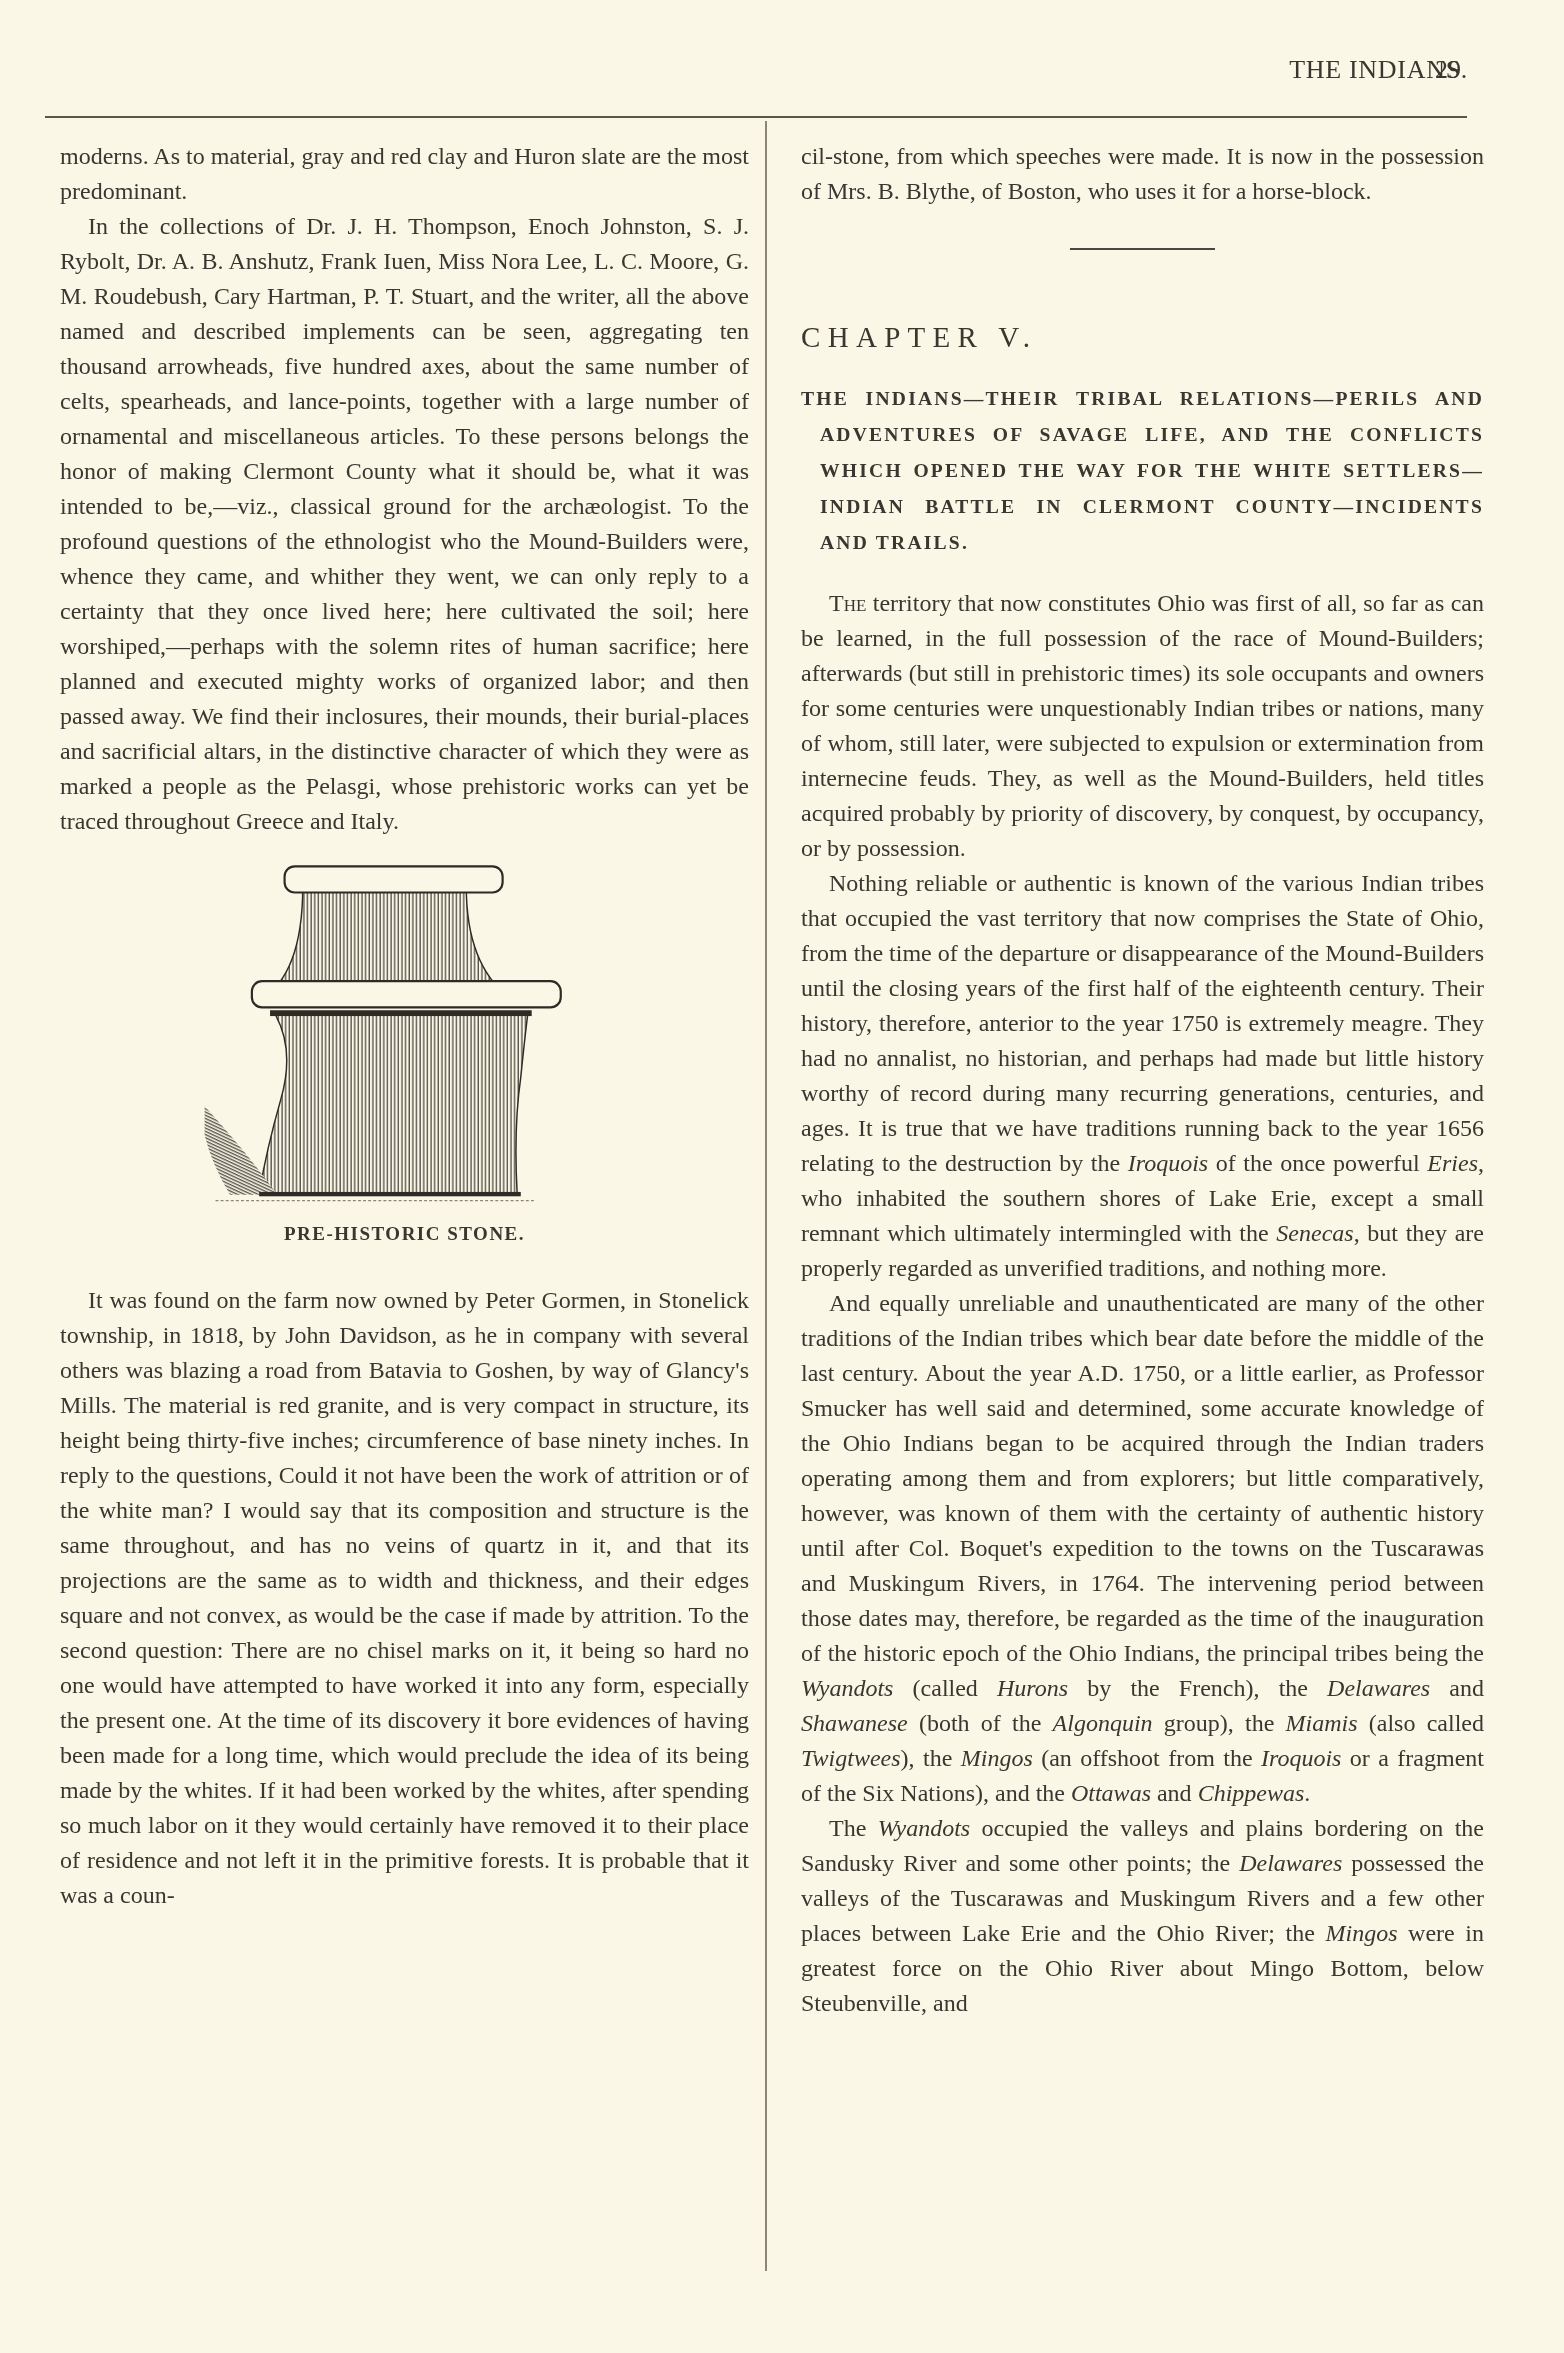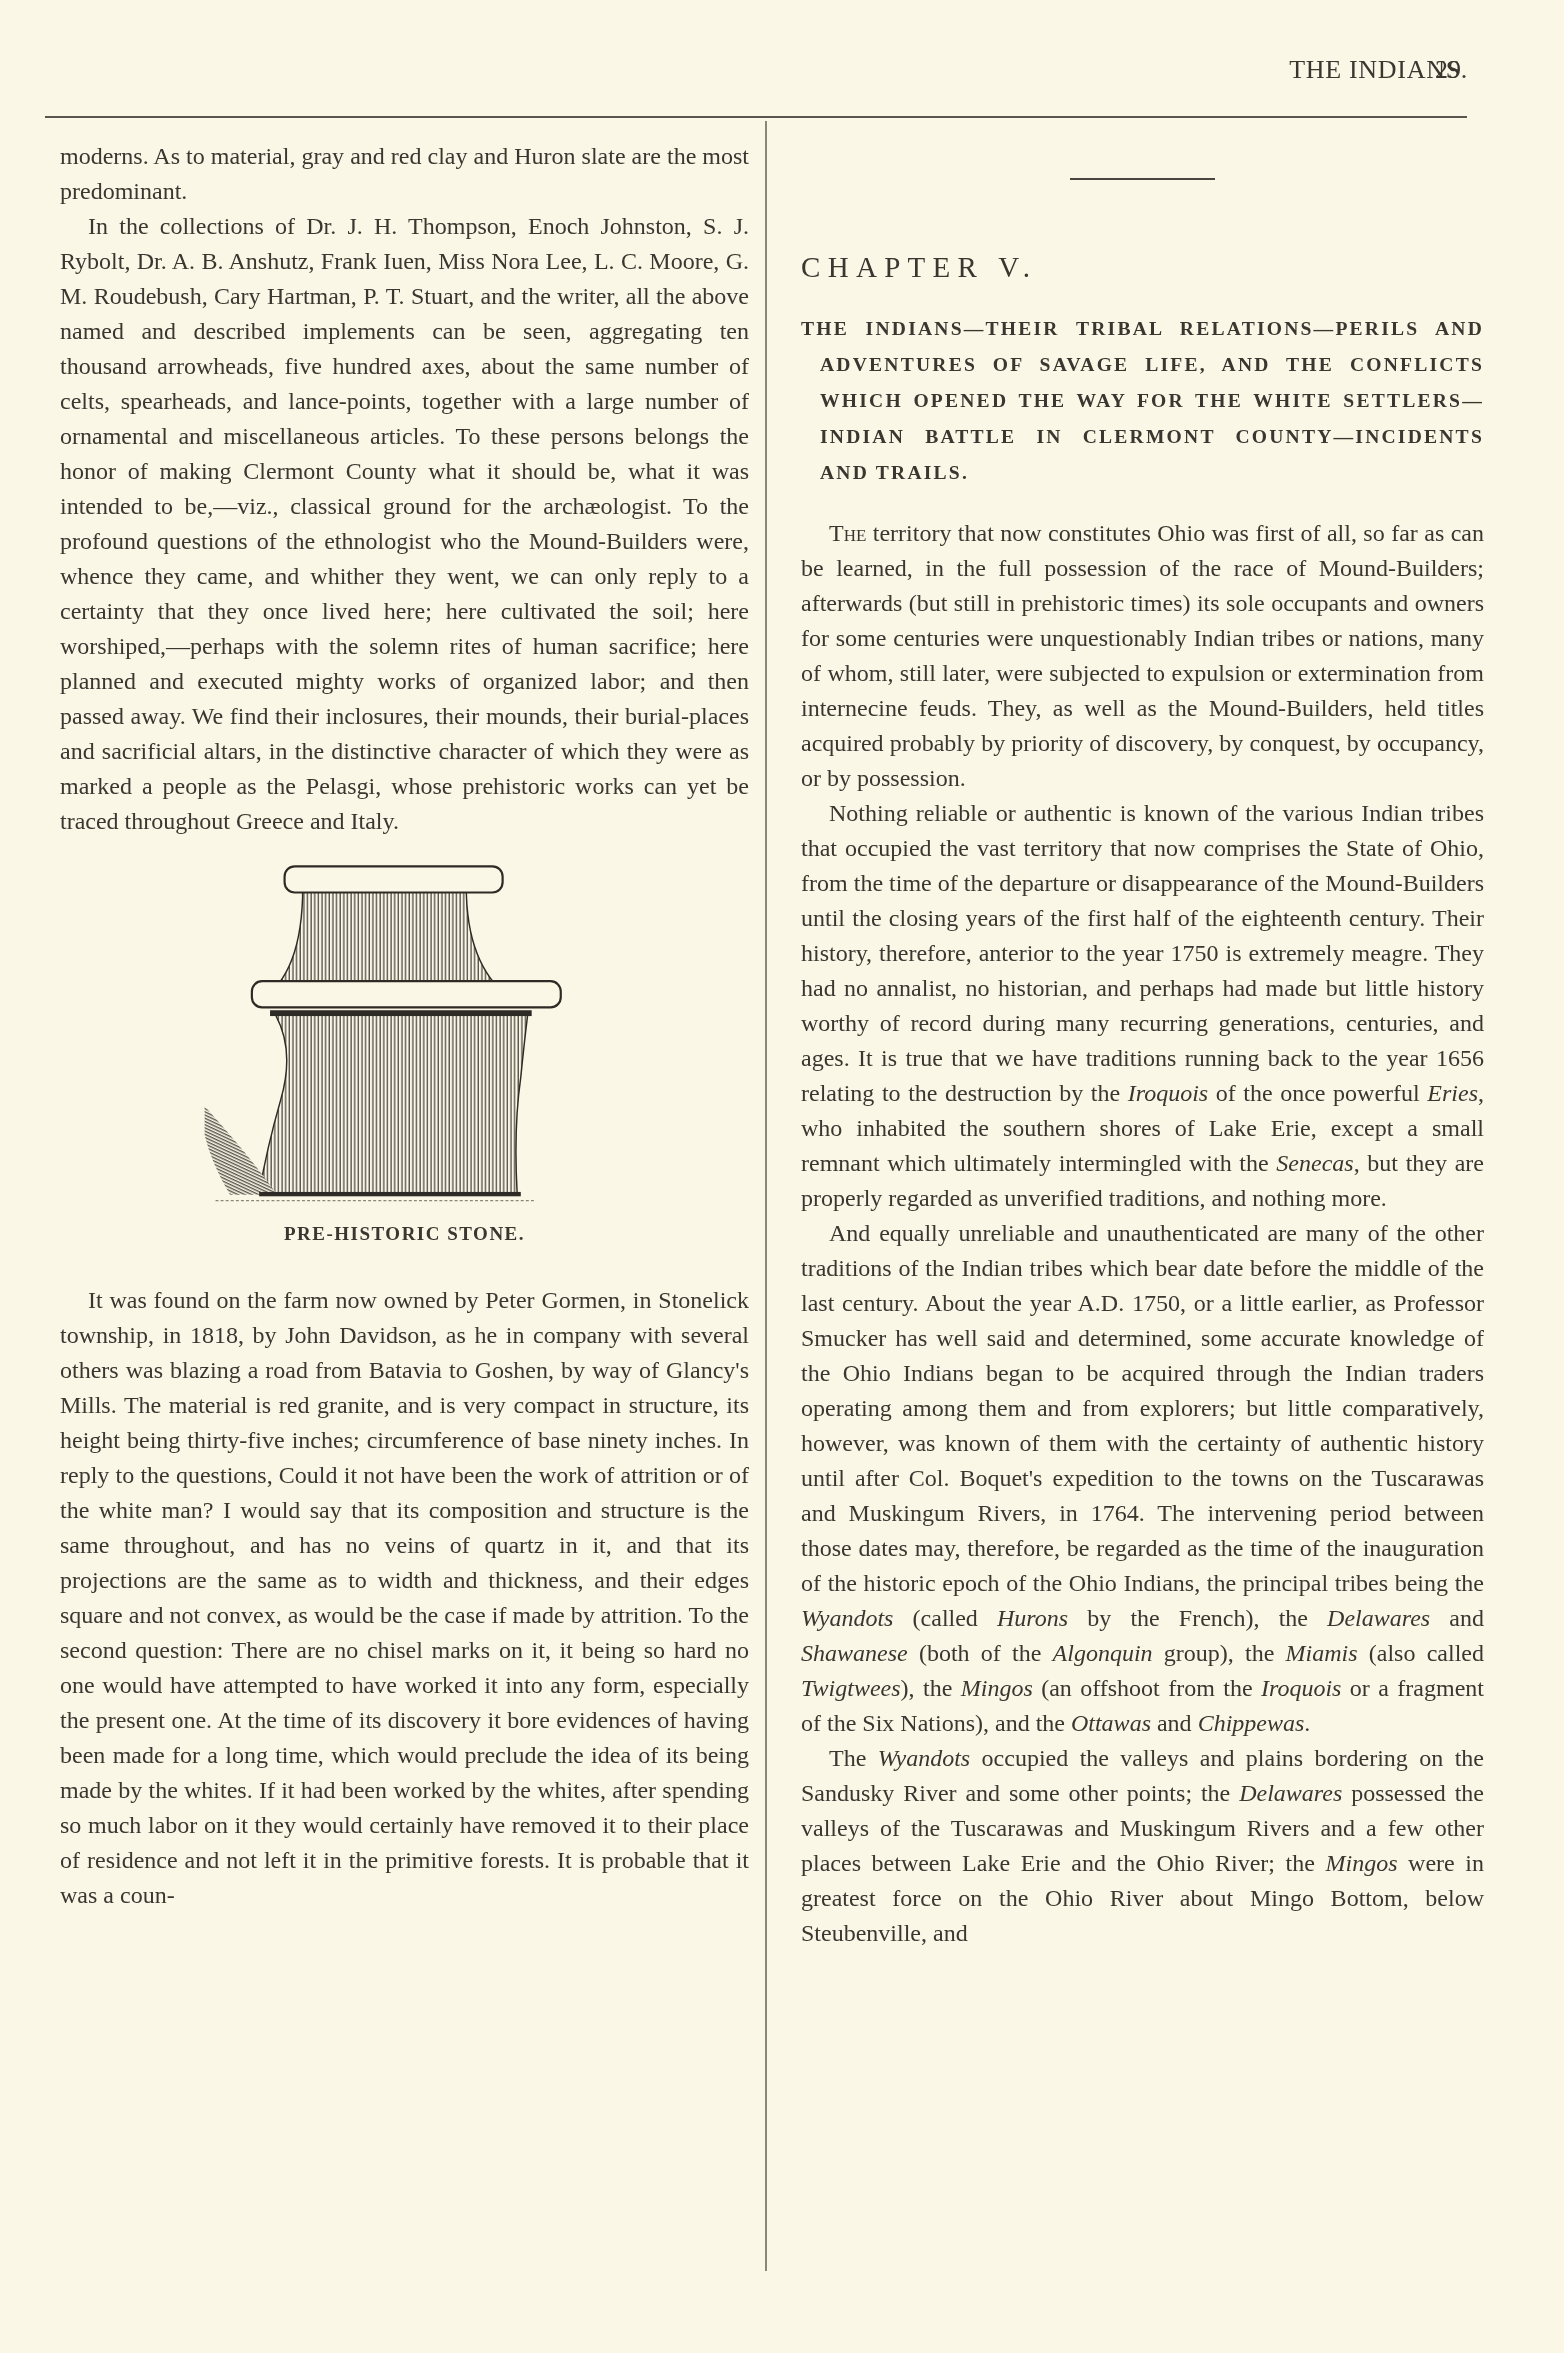--- a/index.html
+++ b/index.html
@@ -104,20 +104,21 @@
       <rect x="80" y="458" width="360" height="6" fill="#2e2a25"></rect>
       <line x1="20" y1="470" x2="460" y2="470" stroke="#8c867a" stroke-width="1.5" stroke-dasharray="4 3"></line>
     </svg>
     <div class="caption">PRE-HISTORIC STONE.</div>
   </div>
 
   <p>It was found on the farm now owned by Peter Gormen, in Stonelick township, in 1818, by John Davidson, as he in company with several others was blazing a road from Batavia to Goshen, by way of Glancy's Mills. The material is red granite, and is very compact in structure, its height being thirty-five inches; circumference of base ninety inches. In reply to the questions, Could it not have been the work of attrition or of the white man? I would say that its composition and structure is the same throughout, and has no veins of quartz in it, and that its projections are the same as to width and thickness, and their edges square and not convex, as would be the case if made by attrition. To the second question: There are no chisel marks on it, it being so hard no one would have attempted to have worked it into any form, especially the present one. At the time of its discovery it bore evidences of having been made for a long time, which would preclude the idea of its being made by the whites. If it had been worked by the whites, after spending so much labor on it they would certainly have removed it to their place of residence and not left it in the primitive forests. It is probable that it was a coun-</p>
 </div>
 
 <div class="column col-right">
+  <p class="noindent">cil-stone, from which speeches were made. It is now in the possession of Mrs. B. Blythe, of Boston, who uses it for a horse-block.</p>
   <div class="section-rule"></div>
   <div class="chapter-title">CHAPTER V.</div>
   <div class="chapter-summary">THE INDIANS—THEIR TRIBAL RELATIONS—PERILS AND ADVENTURES OF SAVAGE LIFE, AND THE CONFLICTS WHICH OPENED THE WAY FOR THE WHITE SETTLERS—INDIAN BATTLE IN CLERMONT COUNTY—INCIDENTS AND TRAILS.</div>
   <p><span class="smallcaps">The</span><span> territory that now constitutes Ohio was first of all, so far as can be learned, in the full possession of the race of Mound-Builders; afterwards (but still in prehistoric times) its sole occupants and owners for some centuries were unquestionably Indian tribes or nations, many of whom, still later, were subjected to expulsion or extermination from internecine feuds. They, as well as the Mound-Builders, held titles acquired probably by priority of discovery, by conquest, by occupancy, or by possession.</span></p>
   <p class="italicize">Nothing reliable or authentic is known of the various Indian tribes that occupied the vast territory that now comprises the State of Ohio, from the time of the departure or disappearance of the Mound-Builders until the closing years of the first half of the eighteenth century. Their history, therefore, anterior to the year 1750 is extremely meagre. They had no annalist, no historian, and perhaps had made but little history worthy of record during many recurring generations, centuries, and ages. It is true that we have traditions running back to the year 1656 relating to the destruction by the <i>Iroquois</i> of the once powerful <i>Eries</i>, who inhabited the southern shores of Lake Erie, except a small remnant which ultimately intermingled with the <i>Senecas</i>, but they are properly regarded as unverified traditions, and nothing more.</p>
   <p class="italicize">And equally unreliable and unauthenticated are many of the other traditions of the Indian tribes which bear date before the middle of the last century. About the year A.D. 1750, or a little earlier, as Professor Smucker has well said and determined, some accurate knowledge of the Ohio Indians began to be acquired through the Indian traders operating among them and from explorers; but little comparatively, however, was known of them with the certainty of authentic history until after Col. Boquet's expedition to the towns on the Tuscarawas and Muskingum Rivers, in 1764. The intervening period between those dates may, therefore, be regarded as the time of the inauguration of the historic epoch of the Ohio Indians, the principal tribes being the <i>Wyandots</i> (called <i>Hurons</i> by the French), the <i>Delawares</i> and <i>Shawanese</i> (both of the <i>Algonquin</i> group), the <i>Miamis</i> (also called <i>Twigtwees</i>), the <i>Mingos</i> (an offshoot from the <i>Iroquois</i> or a fragment of the Six Nations), and the <i>Ottawas</i> and <i>Chippewas</i>.</p>
   <p class="italicize">The <i>Wyandots</i> occupied the valleys and plains bordering on the Sandusky River and some other points; the <i>Delawares</i> possessed the valleys of the Tuscarawas and Muskingum Rivers and a few other places between Lake Erie and the Ohio River; the <i>Mingos</i> were in greatest force on the Ohio River about Mingo Bottom, below Steubenville, and</p>
 </div>
 
 

